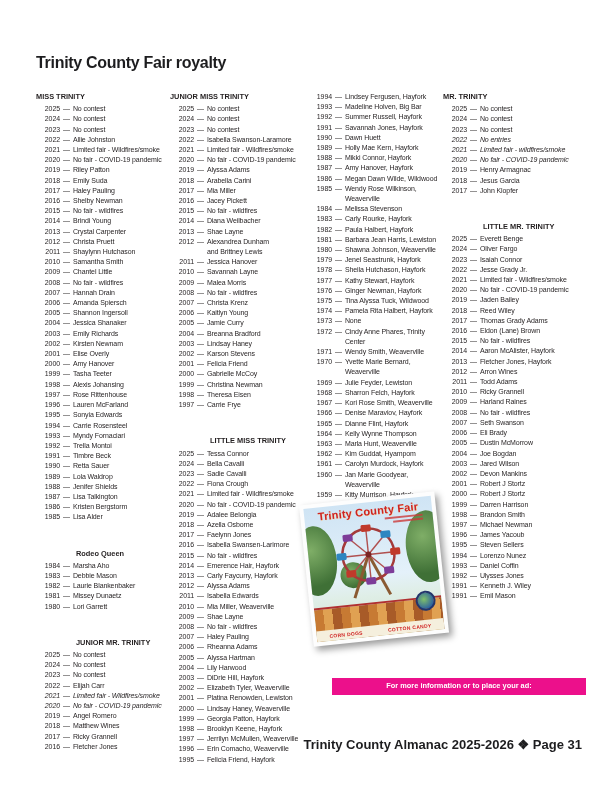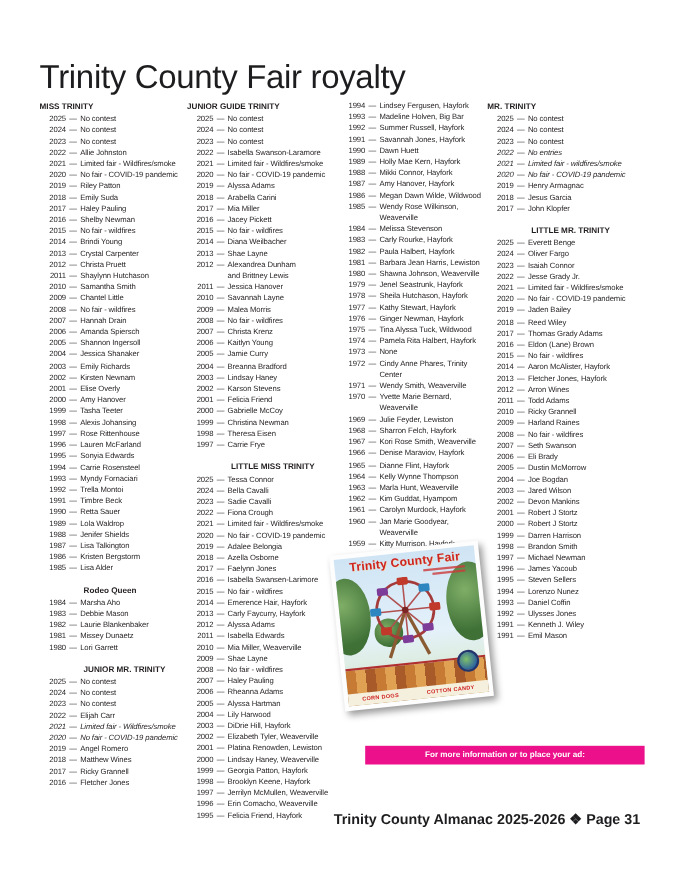--- a/index.html
+++ b/index.html
@@ -1,30 +1,30 @@
 <!DOCTYPE html>
 <html style="--banner-bg: #ec108b; --headline-fill: #b6c9e4; --headline-outline: #6b92c4;"><head>
 <meta charset="utf-8">
 <style>
   html,body{margin:0;padding:0;}
   body{
     width:612px;height:792px;position:relative;background:#ffffff;
     font-family:"Liberation Sans",sans-serif;color:#231f20;overflow:hidden;
   }
   .page-title{
-    position:absolute;left:36px;top:54px;font-size:30px;font-weight:normal;
+    position:absolute;left:36px;top:54px;font-size:16px;font-weight:bold;
     letter-spacing:-0.3px;color:#1d1d1f;
   }
   .royalty-col{position:absolute;top:92px;font-size:7px;line-height:10.2px;letter-spacing:-0.1px;}
   #col1{left:36px;width:134px;}
   #col2{left:170px;width:140px;}
   #col3{left:308px;width:142px;}
   #col4{left:443px;width:142px;}
   .sec-title{font-weight:bold;font-size:7.4px;letter-spacing:0;margin-bottom:2px;}
-  .sec-title:not(:first-child){margin-top:9px;padding-left:40px;}
+  .sec-title:not(:first-child){margin-top:26px;padding-left:40px;}
   .entry{display:flex;}
   .entry .yr{flex:none;width:24px;text-align:right;}
   .entry .dash{flex:none;padding:0 3px;}
   .entry .nm{flex:1;white-space:pre-line;}
   .entry.it .nm,.entry.it .yr{font-style:italic;}
 
   
   .poster{
     position:absolute;left:306px;top:498px;width:128px;height:134px;
     background:#fdfdfd;padding:4px;transform:rotate(-6deg);
@@ -362,21 +362,21 @@
       <span class="dash">—</span>
       <span class="nm">Ricky Grannell</span>
     </div>
     <div class="entry">
       <span class="yr">2016</span>
       <span class="dash">—</span>
       <span class="nm">Fletcher Jones</span>
     </div>
   </div>
 <div class="royalty-col" id="col2">
-    <div class="sec-title">JUNIOR GUIDE TRINITY</div>
+    <div class="sec-title">JUNIOR MISS TRINITY</div>
     <div class="entry">
       <span class="yr">2025</span>
       <span class="dash">—</span>
       <span class="nm">No contest</span>
     </div>
     <div class="entry">
       <span class="yr">2024</span>
       <span class="dash">—</span>
       <span class="nm">No contest</span>
     </div>

